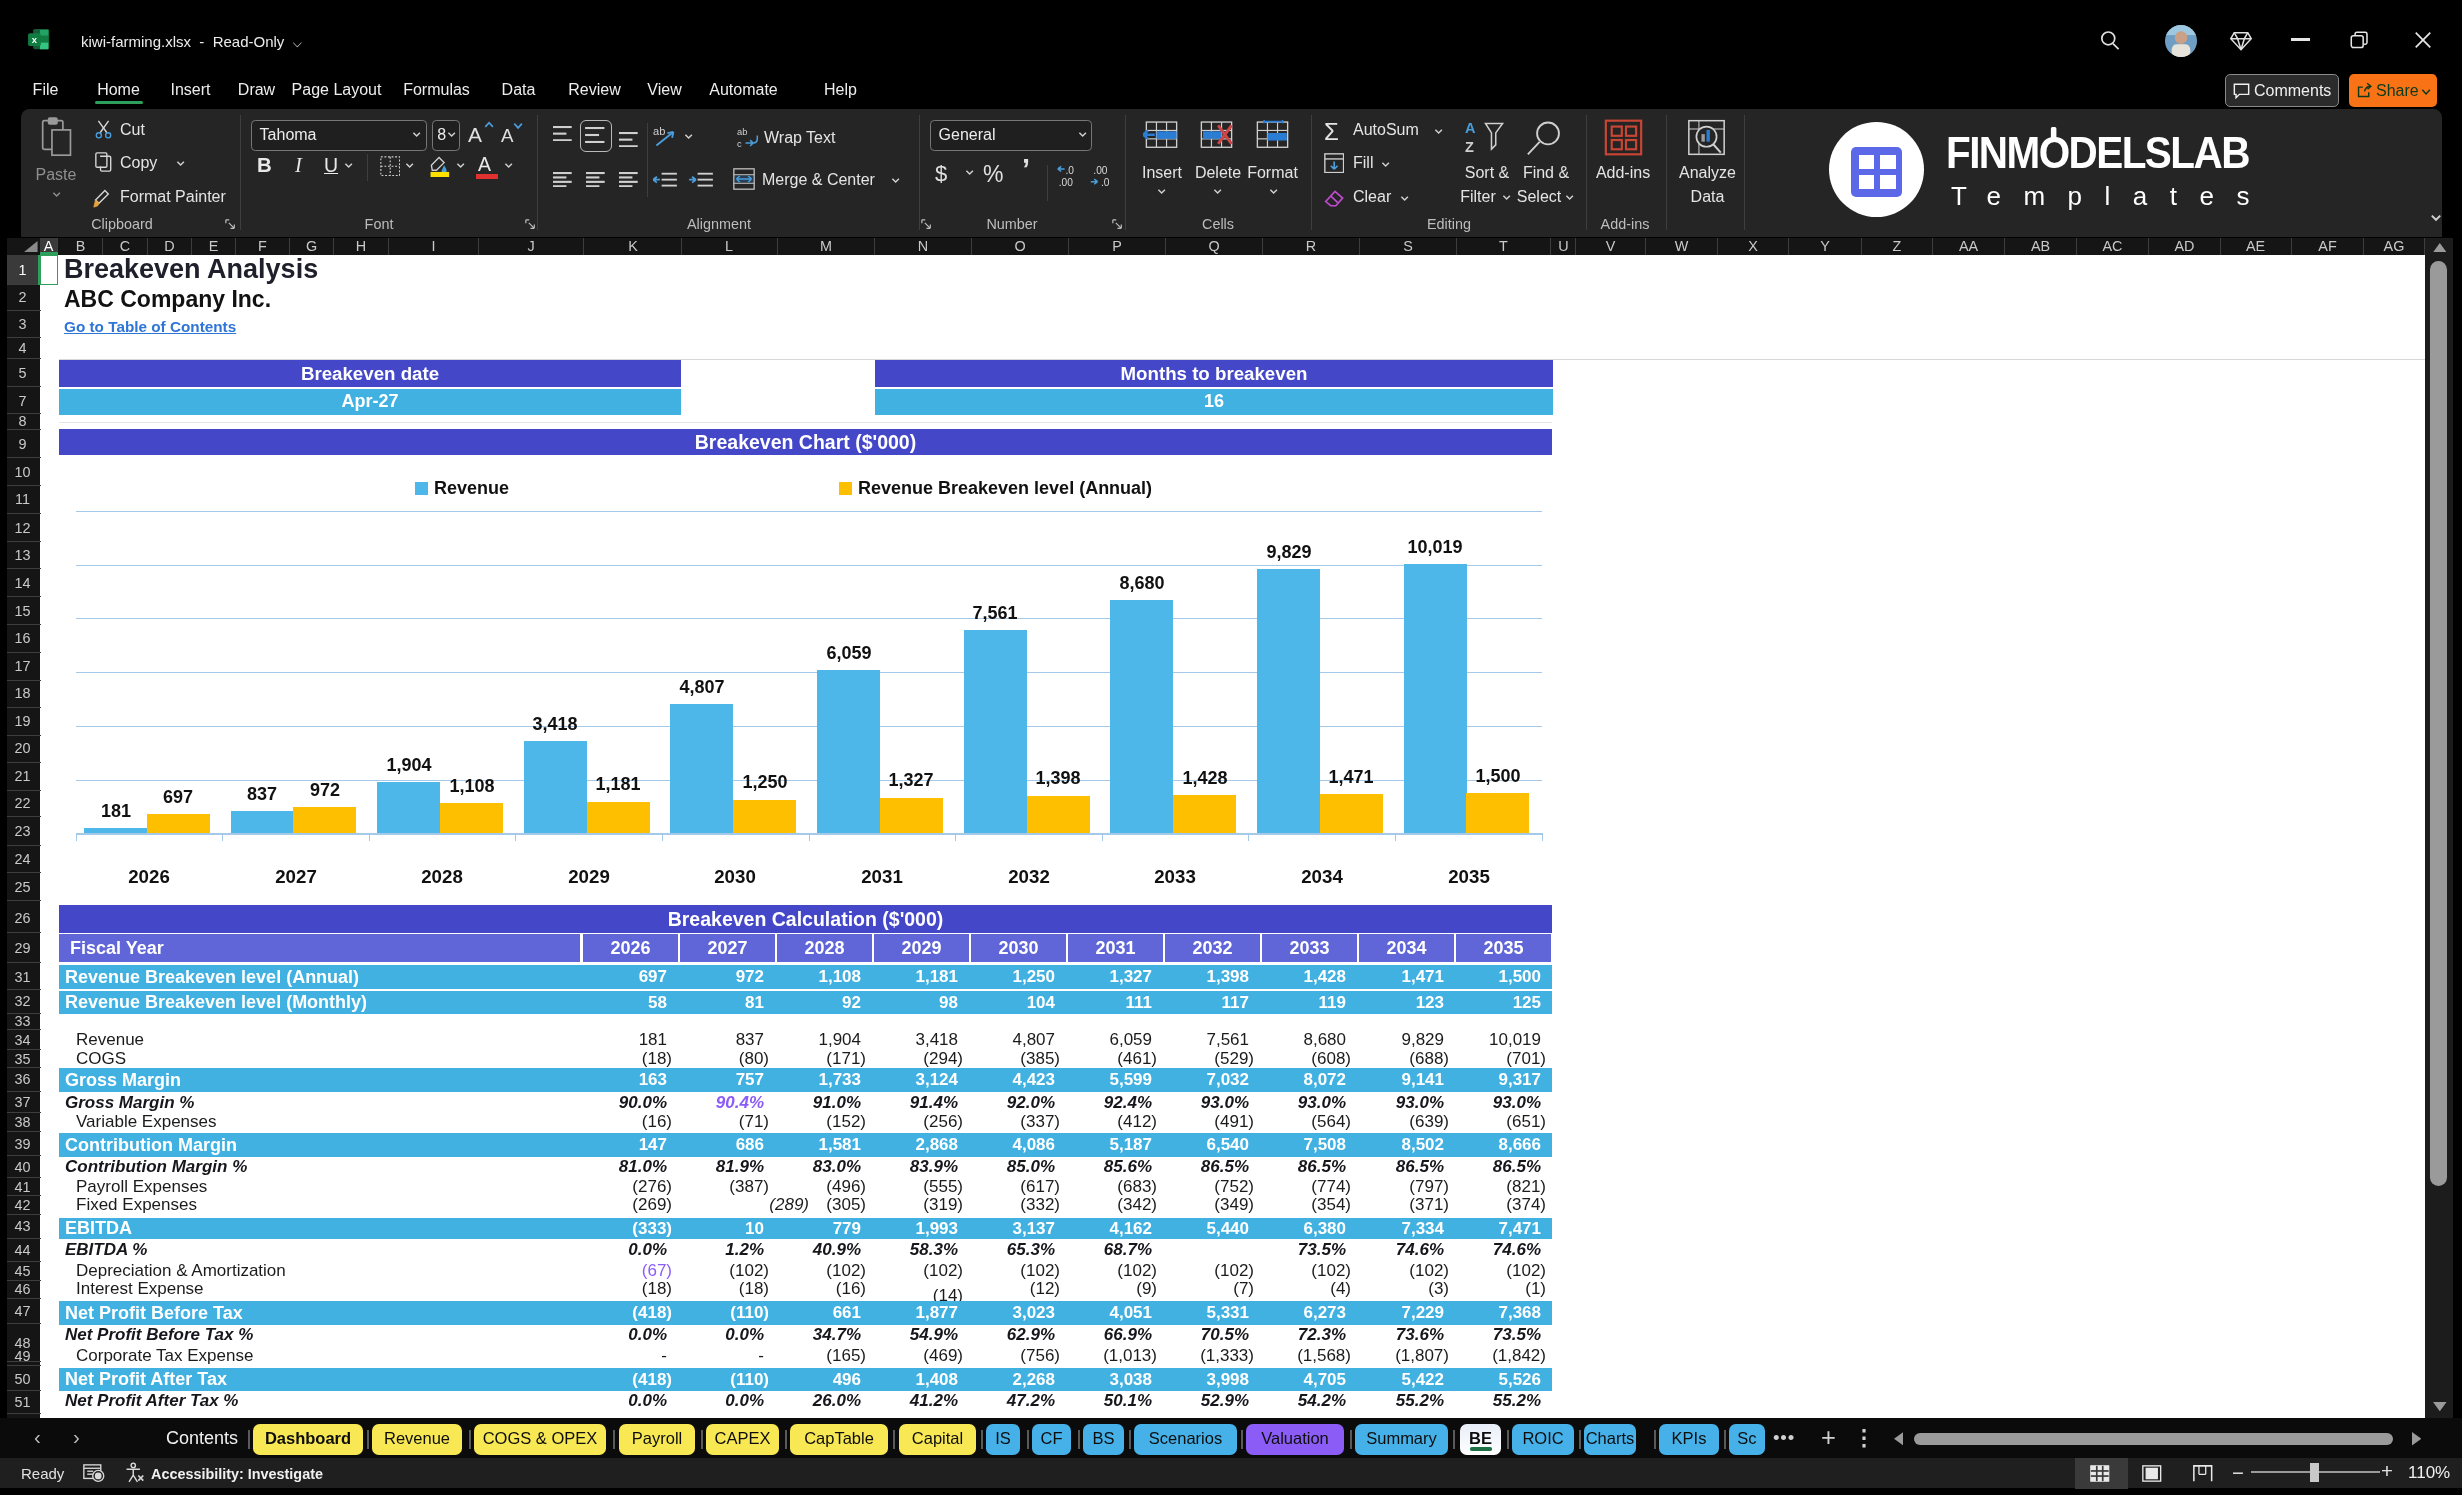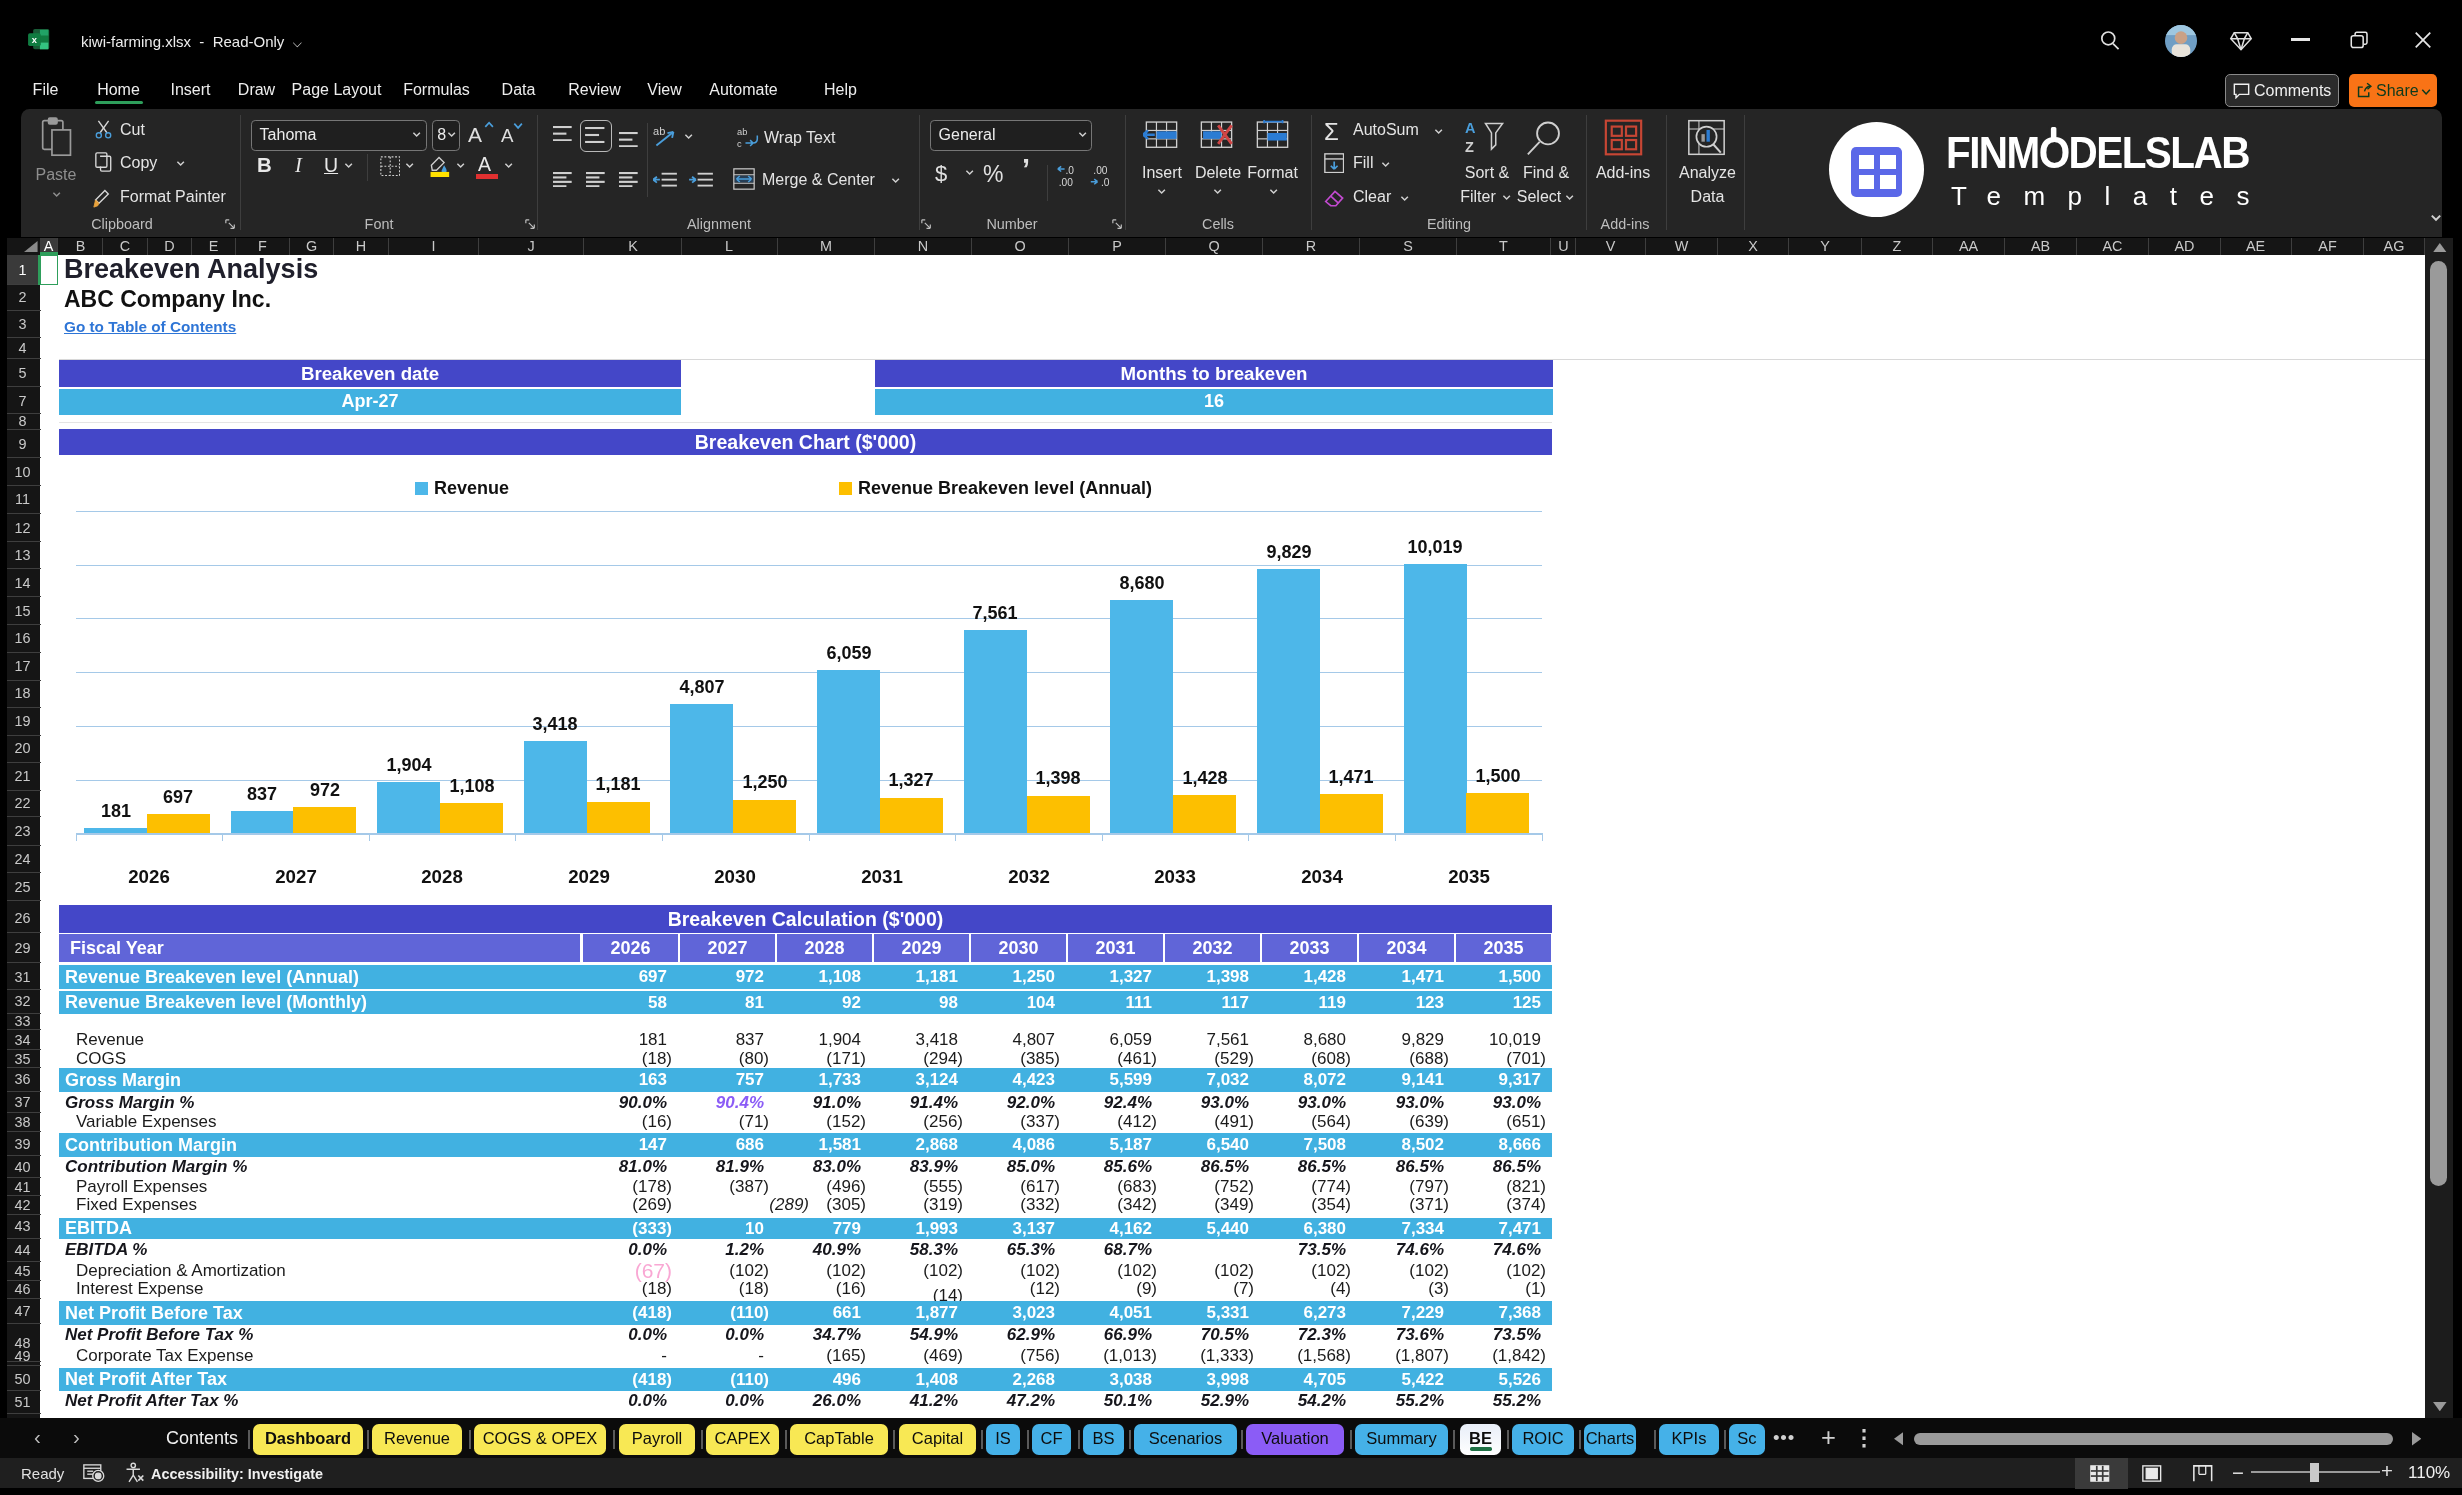--- a/index.html
+++ b/index.html
@@ -662,21 +662,21 @@
 <div style="position:absolute;left:679px;top:1158px;width:85px;height:18.7px;color:#16161c;font-size:17px;font-weight:bold;font-style:italic;line-height:18.7px;text-align:right;">81.9%</div>
 <div style="position:absolute;left:776px;top:1158px;width:85px;height:18.7px;color:#16161c;font-size:17px;font-weight:bold;font-style:italic;line-height:18.7px;text-align:right;">83.0%</div>
 <div style="position:absolute;left:873px;top:1158px;width:85px;height:18.7px;color:#16161c;font-size:17px;font-weight:bold;font-style:italic;line-height:18.7px;text-align:right;">83.9%</div>
 <div style="position:absolute;left:970px;top:1158px;width:85px;height:18.7px;color:#16161c;font-size:17px;font-weight:bold;font-style:italic;line-height:18.7px;text-align:right;">85.0%</div>
 <div style="position:absolute;left:1067px;top:1158px;width:85px;height:18.7px;color:#16161c;font-size:17px;font-weight:bold;font-style:italic;line-height:18.7px;text-align:right;">85.6%</div>
 <div style="position:absolute;left:1164px;top:1158px;width:85px;height:18.7px;color:#16161c;font-size:17px;font-weight:bold;font-style:italic;line-height:18.7px;text-align:right;">86.5%</div>
 <div style="position:absolute;left:1261px;top:1158px;width:85px;height:18.7px;color:#16161c;font-size:17px;font-weight:bold;font-style:italic;line-height:18.7px;text-align:right;">86.5%</div>
 <div style="position:absolute;left:1359px;top:1158px;width:85px;height:18.7px;color:#16161c;font-size:17px;font-weight:bold;font-style:italic;line-height:18.7px;text-align:right;">86.5%</div>
 <div style="position:absolute;left:1456px;top:1158px;width:85px;height:18.7px;color:#16161c;font-size:17px;font-weight:bold;font-style:italic;line-height:18.7px;text-align:right;">86.5%</div>
 <div style="position:absolute;left:76px;top:1178px;width:509px;height:18px;color:#1b1b1b;font-size:17px;line-height:18px;">Payroll Expenses</div>
-<div style="position:absolute;left:582px;top:1178px;width:90px;height:18px;color:#1b1b1b;font-size:17px;line-height:18px;text-align:right;">(178)</div>
+<div style="position:absolute;left:582px;top:1178px;width:90px;height:18px;color:#1b1b1b;font-size:17px;line-height:18px;text-align:right;">(276)</div>
 <div style="position:absolute;left:679px;top:1178px;width:90px;height:18px;color:#1b1b1b;font-size:17px;line-height:18px;text-align:right;">(387)</div>
 <div style="position:absolute;left:776px;top:1178px;width:90px;height:18px;color:#1b1b1b;font-size:17px;line-height:18px;text-align:right;">(496)</div>
 <div style="position:absolute;left:873px;top:1178px;width:90px;height:18px;color:#1b1b1b;font-size:17px;line-height:18px;text-align:right;">(555)</div>
 <div style="position:absolute;left:970px;top:1178px;width:90px;height:18px;color:#1b1b1b;font-size:17px;line-height:18px;text-align:right;">(617)</div>
 <div style="position:absolute;left:1067px;top:1178px;width:90px;height:18px;color:#1b1b1b;font-size:17px;line-height:18px;text-align:right;">(683)</div>
 <div style="position:absolute;left:1164px;top:1178px;width:90px;height:18px;color:#1b1b1b;font-size:17px;line-height:18px;text-align:right;">(752)</div>
 <div style="position:absolute;left:1261px;top:1178px;width:90px;height:18px;color:#1b1b1b;font-size:17px;line-height:18px;text-align:right;">(774)</div>
 <div style="position:absolute;left:1359px;top:1178px;width:90px;height:18px;color:#1b1b1b;font-size:17px;line-height:18px;text-align:right;">(797)</div>
 <div style="position:absolute;left:1456px;top:1178px;width:90px;height:18px;color:#1b1b1b;font-size:17px;line-height:18px;text-align:right;">(821)</div>
 <div style="position:absolute;left:76px;top:1196px;width:509px;height:18px;color:#1b1b1b;font-size:17px;line-height:18px;">Fixed Expenses</div>
@@ -707,21 +707,21 @@
 <div style="position:absolute;left:679px;top:1241px;width:85px;height:18.7px;color:#16161c;font-size:17px;font-weight:bold;font-style:italic;line-height:18.7px;text-align:right;">1.2%</div>
 <div style="position:absolute;left:776px;top:1241px;width:85px;height:18.7px;color:#16161c;font-size:17px;font-weight:bold;font-style:italic;line-height:18.7px;text-align:right;">40.9%</div>
 <div style="position:absolute;left:873px;top:1241px;width:85px;height:18.7px;color:#16161c;font-size:17px;font-weight:bold;font-style:italic;line-height:18.7px;text-align:right;">58.3%</div>
 <div style="position:absolute;left:970px;top:1241px;width:85px;height:18.7px;color:#16161c;font-size:17px;font-weight:bold;font-style:italic;line-height:18.7px;text-align:right;">65.3%</div>
 <div style="position:absolute;left:1067px;top:1241px;width:85px;height:18.7px;color:#16161c;font-size:17px;font-weight:bold;font-style:italic;line-height:18.7px;text-align:right;">68.7%</div>
 <div style="position:absolute;left:1164px;top:1302px;width:85px;height:18.7px;color:#16161c;font-size:17px;font-weight:bold;font-style:italic;line-height:18.7px;text-align:right;">71.9%</div>
 <div style="position:absolute;left:1261px;top:1241px;width:85px;height:18.7px;color:#16161c;font-size:17px;font-weight:bold;font-style:italic;line-height:18.7px;text-align:right;">73.5%</div>
 <div style="position:absolute;left:1359px;top:1241px;width:85px;height:18.7px;color:#16161c;font-size:17px;font-weight:bold;font-style:italic;line-height:18.7px;text-align:right;">74.6%</div>
 <div style="position:absolute;left:1456px;top:1241px;width:85px;height:18.7px;color:#16161c;font-size:17px;font-weight:bold;font-style:italic;line-height:18.7px;text-align:right;">74.6%</div>
 <div style="position:absolute;left:76px;top:1262px;width:509px;height:18.7px;color:#1b1b1b;font-size:17px;line-height:18.7px;">Depreciation &amp; Amortization</div>
-<div style="position:absolute;left:582px;top:1262px;width:90px;height:18.7px;color:#f9a8d4;font-size:21px;line-height:18.7px;text-align:right;">(67)</div>
+<div style="position:absolute;left:582px;top:1262px;width:90px;height:18.7px;color:#8b5cf6;font-size:17px;line-height:18.7px;text-align:right;">(67)</div>
 <div style="position:absolute;left:679px;top:1262px;width:90px;height:18.7px;color:#1b1b1b;font-size:17px;line-height:18.7px;text-align:right;">(102)</div>
 <div style="position:absolute;left:776px;top:1262px;width:90px;height:18.7px;color:#1b1b1b;font-size:17px;line-height:18.7px;text-align:right;">(102)</div>
 <div style="position:absolute;left:873px;top:1262px;width:90px;height:18.7px;color:#1b1b1b;font-size:17px;line-height:18.7px;text-align:right;">(102)</div>
 <div style="position:absolute;left:970px;top:1262px;width:90px;height:18.7px;color:#1b1b1b;font-size:17px;line-height:18.7px;text-align:right;">(102)</div>
 <div style="position:absolute;left:1067px;top:1262px;width:90px;height:18.7px;color:#1b1b1b;font-size:17px;line-height:18.7px;text-align:right;">(102)</div>
 <div style="position:absolute;left:1164px;top:1262px;width:90px;height:18.7px;color:#1b1b1b;font-size:17px;line-height:18.7px;text-align:right;">(102)</div>
 <div style="position:absolute;left:1261px;top:1262px;width:90px;height:18.7px;color:#1b1b1b;font-size:17px;line-height:18.7px;text-align:right;">(102)</div>
 <div style="position:absolute;left:1359px;top:1262px;width:90px;height:18.7px;color:#1b1b1b;font-size:17px;line-height:18.7px;text-align:right;">(102)</div>
 <div style="position:absolute;left:1456px;top:1262px;width:90px;height:18.7px;color:#1b1b1b;font-size:17px;line-height:18.7px;text-align:right;">(102)</div>
 <div style="position:absolute;left:76px;top:1280px;width:509px;height:18.7px;color:#1b1b1b;font-size:17px;line-height:18.7px;">Interest Expense</div>

